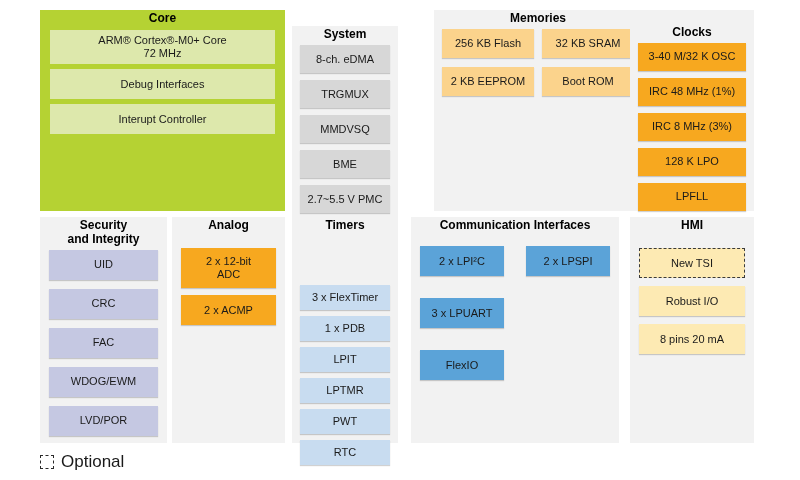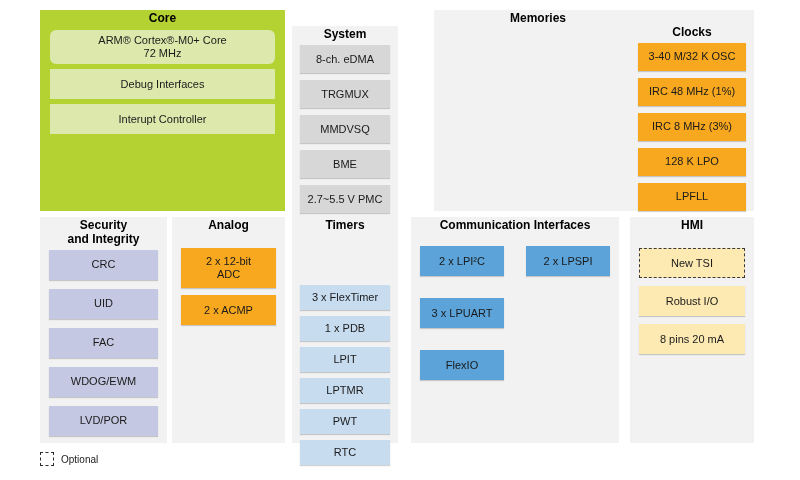--- a/index.html
+++ b/index.html
@@ -23,21 +23,21 @@
     text-align: center; font-size: 11px; line-height: 1.2;
     white-space: pre-line; color: var(--text, #1a1a1a);
     box-shadow: 0 1px 1px rgba(0,0,0,0.18);
     flex: none; box-sizing: border-box;
   }
 
   
   .core    { left: 40px;  top: 10px; width: 245px; height: 201px; background: var(--core-bg); }
   .core .items { gap: 5px; margin: 5px 10px 0; }
   .core .item  { height: 30px; background: var(--core-item-bg); box-shadow: none; }
-  .core .item.tall { height: 34px; border-radius: 6px; }
+  .core .item.tall { height: 34px; }
 
   .system  { left: 292px; top: 26px; width: 106px; height: 201px; }
   .system .items { gap: 7px; margin: 4px 8px 0; }
   .system .item  { height: 28px; background: var(--gray-item); }
 
   .memories { left: 434px; top: 10px; width: 208px; height: 201px; }
   .memories .items { display: grid; grid-template-columns: 1fr 1fr; gap: 9px 8px; margin: 4px 8px 0; }
   .memories .item  { height: 29px; background: var(--tan-item); }
 
   .clocks  { left: 630px; top: 10px; width: 124px; height: 201px; justify-content: flex-end; }
@@ -64,21 +64,21 @@
   .comm .item.col1 { grid-column: 1; }
 
   .hmi     { left: 630px; top: 217px; width: 124px; height: 226px; }
   .hmi .items { gap: 8px; margin: 16px 9px 0; }
   .hmi .item  { height: 30px; background: var(--yellow-item); }
   .item.optional { border: 1.5px dashed #3a3a3a; box-shadow: none; }
 
   
   .legend { position: absolute; left: 40px; top: 452px; display: flex; align-items: center; gap: 7px; }
   .legend-swatch { width: 12px; height: 12px; background: #ffffff; border: 1.5px dashed #2a2a2a; flex: none; }
-  .legend-label { font-size: 10px; color: #1a1a1a; }
+  .legend-label { font-size: 17px; color: #1a1a1a; }
 </style>
 </head>
 <body>
 
 <div class="canvas">
 
   <section class="panel core">
     <div class="panel-title">Core</div>
     <div class="items">
       <div class="item tall">ARM® Cortex®-M0+ Core
@@ -94,39 +94,45 @@
       <div class="item">8-ch. eDMA</div>
       <div class="item">TRGMUX</div>
       <div class="item">MMDVSQ</div>
       <div class="item">BME</div>
       <div class="item">2.7~5.5 V PMC</div>
     </div>
   </section>
 
   <section class="panel memories">
     <div class="panel-title">Memories</div>
+    <div class="items">
+      <div class="item">256 KB Flash</div>
+      <div class="item">32 KB SRAM</div>
+      <div class="item">2 KB EEPROM</div>
+      <div class="item">Boot ROM</div>
+    </div>
   </section>
 
   <section class="panel clocks">
     <div class="panel-title">Clocks</div>
     <div class="items">
       <div class="item">3-40 M/32 K OSC</div>
       <div class="item">IRC 48 MHz (1%)</div>
       <div class="item">IRC 8 MHz (3%)</div>
       <div class="item">128 K LPO</div>
       <div class="item">LPFLL</div>
     </div>
   </section>
 
   <section class="panel security">
     <div class="panel-title">Security
 and Integrity</div>
     <div class="items">
+      <div class="item">UID</div>
       <div class="item">CRC</div>
-      <div class="item">UID</div>
       <div class="item">FAC</div>
       <div class="item">WDOG/EWM</div>
       <div class="item">LVD/POR</div>
     </div>
   </section>
 
   <section class="panel analog">
     <div class="panel-title">Analog</div>
     <div class="items">
       <div class="item tall">2 x 12-bit

